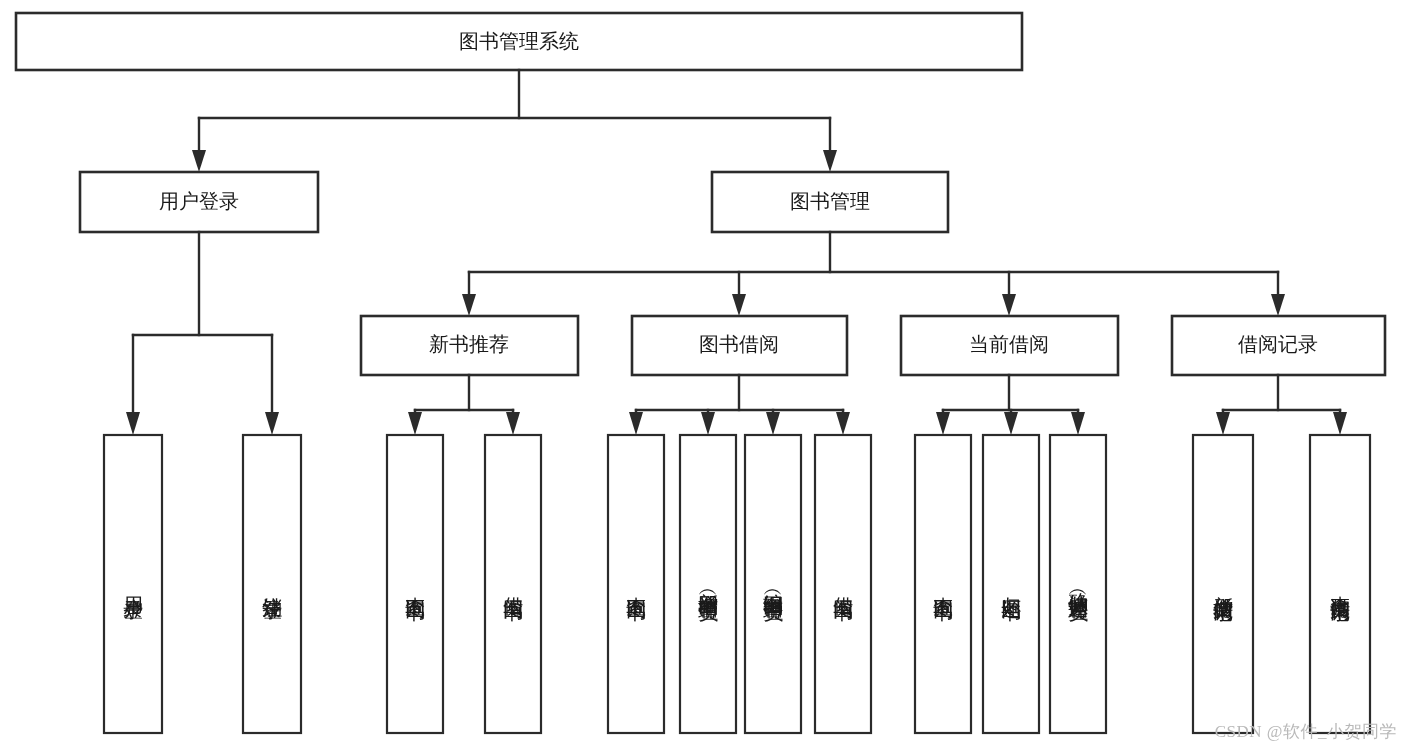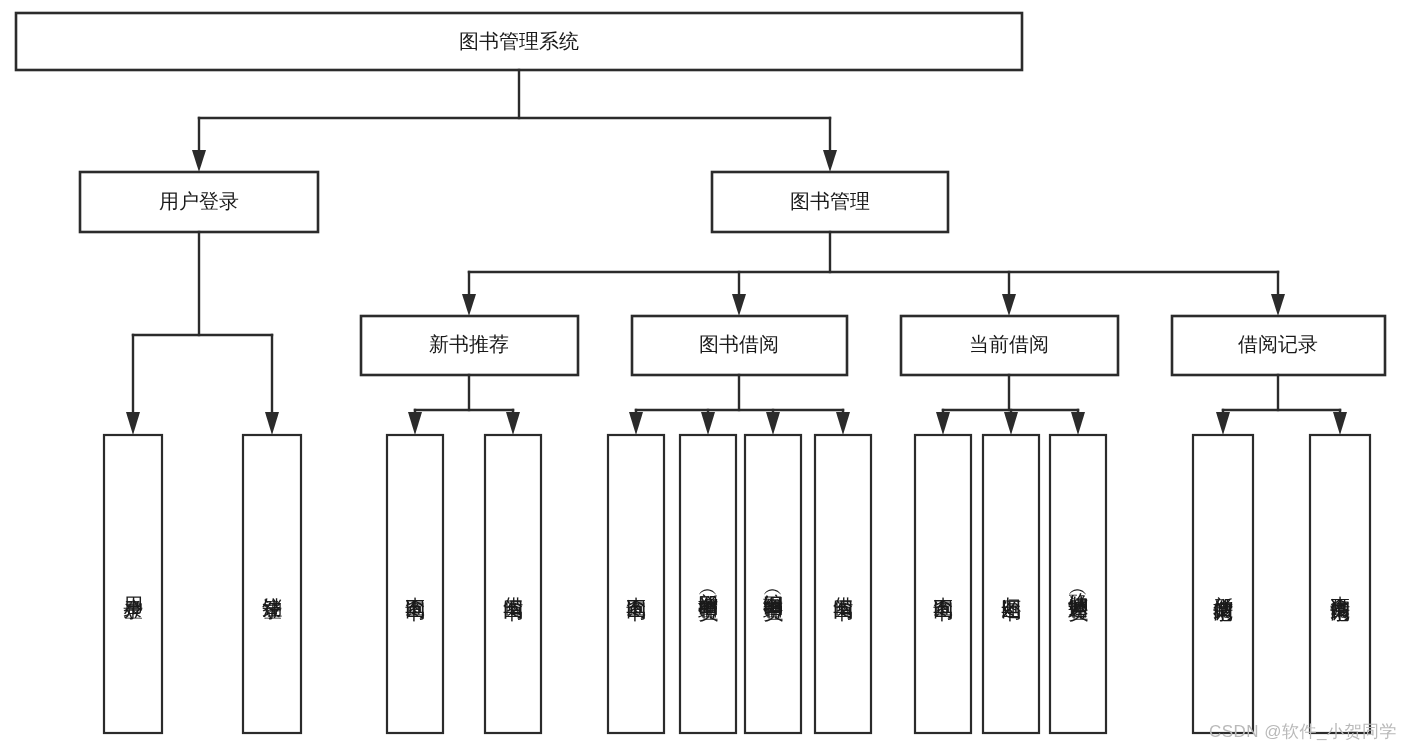--- a/index.html
+++ b/index.html
@@ -66,21 +66,21 @@
     align-items: center;
     justify-content: center;
     text-align: center;
     white-space: nowrap;
     pointer-events: none;
   }
   .watermark {
     position: absolute;
     right: 8px;
     bottom: 4px;
-    font-family: Liberation Sans, sans-serif;
+    font-family: Liberation Serif, serif;
     font-size: 17px;
     color: #b9b9b9;
     letter-spacing: 0.5px;
     white-space: nowrap;
   }
 </style>
 </head>
 <body>
 
 <div id="diagram-root">

